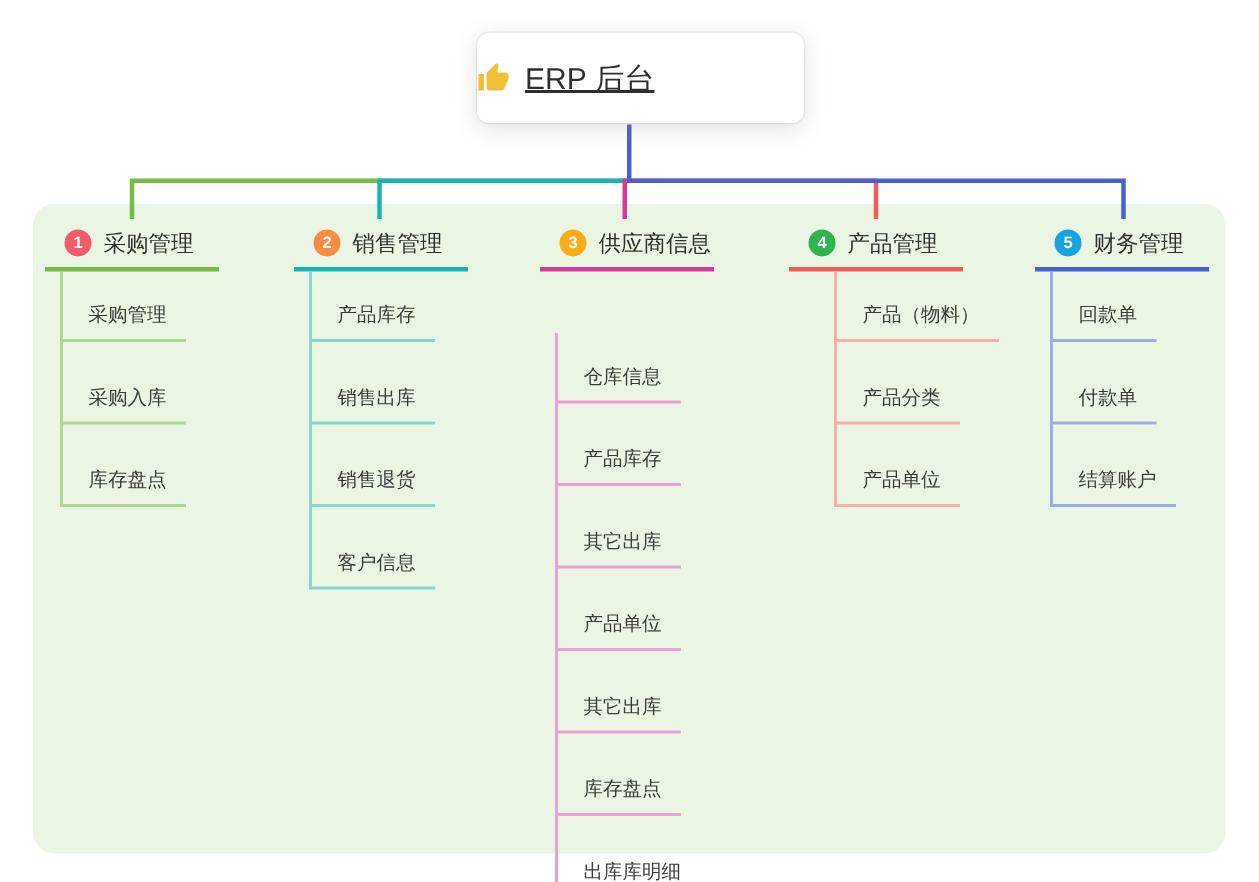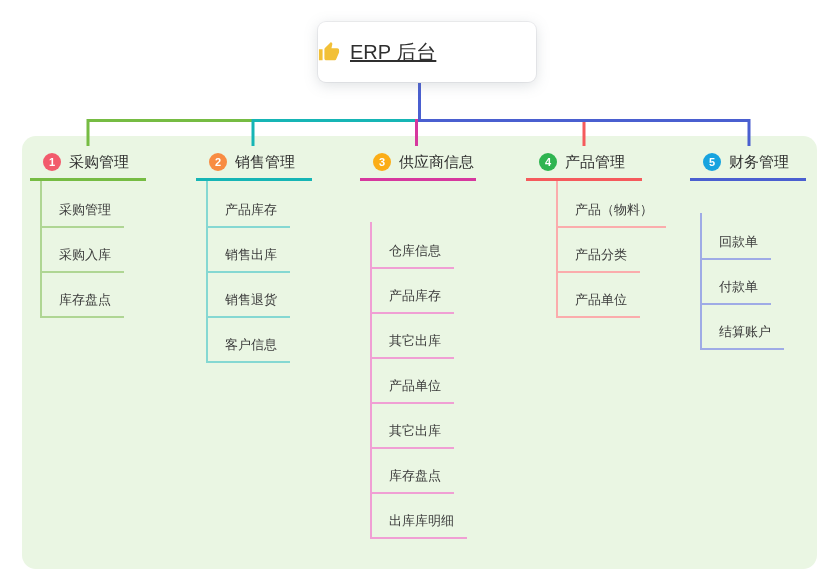--- a/index.html
+++ b/index.html
@@ -32,31 +32,31 @@
     width:18px;height:18px;border-radius:50%;flex:0 0 18px;
     background:var(--badge);color:#ffffff;
     font-size:11px;font-weight:bold;line-height:18px;text-align:center;
   }
   .children{
     position:absolute;top:181px;z-index:2;
     border-left:2px solid var(--lite);
   }
   .child{
     display:flex;align-items:flex-end;
-    width:max-content;height:45px;box-sizing:border-box;
+    width:max-content;height:55px;box-sizing:border-box;
     padding:0 13px 7px 17px;
     border-bottom:2px solid var(--lite);
     font-size:13px;color:#3b3b3b;cursor:pointer;white-space:nowrap;
   }
   .child:first-child{height:47px;}
   .h0{left:30px;}  .c0{left:40px;}
   .h1{left:196px;} .c1{left:206px;}
   .h2{left:360px;} .c2{left:370px;margin-top:41px;}
   .h3{left:526px;} .c3{left:536px;margin-left:20px;}
-  .h4{left:690px;} .c4{left:700px;margin-top:32px;}
+  .h4{left:690px;} .c4{left:700px;}
 </style>
 </head>
 <body>
 
 <div class="canvas">
 
   <div class="panel" style="background: rgb(234, 246, 227);"></div>
 
   <svg class="connectors" width="839" height="588" viewBox="0 0 839 588">
     <polyline points="420,120.5 88,120.5 88,146" fill="none" stroke-width="3" stroke="#76BC43"></polyline>

